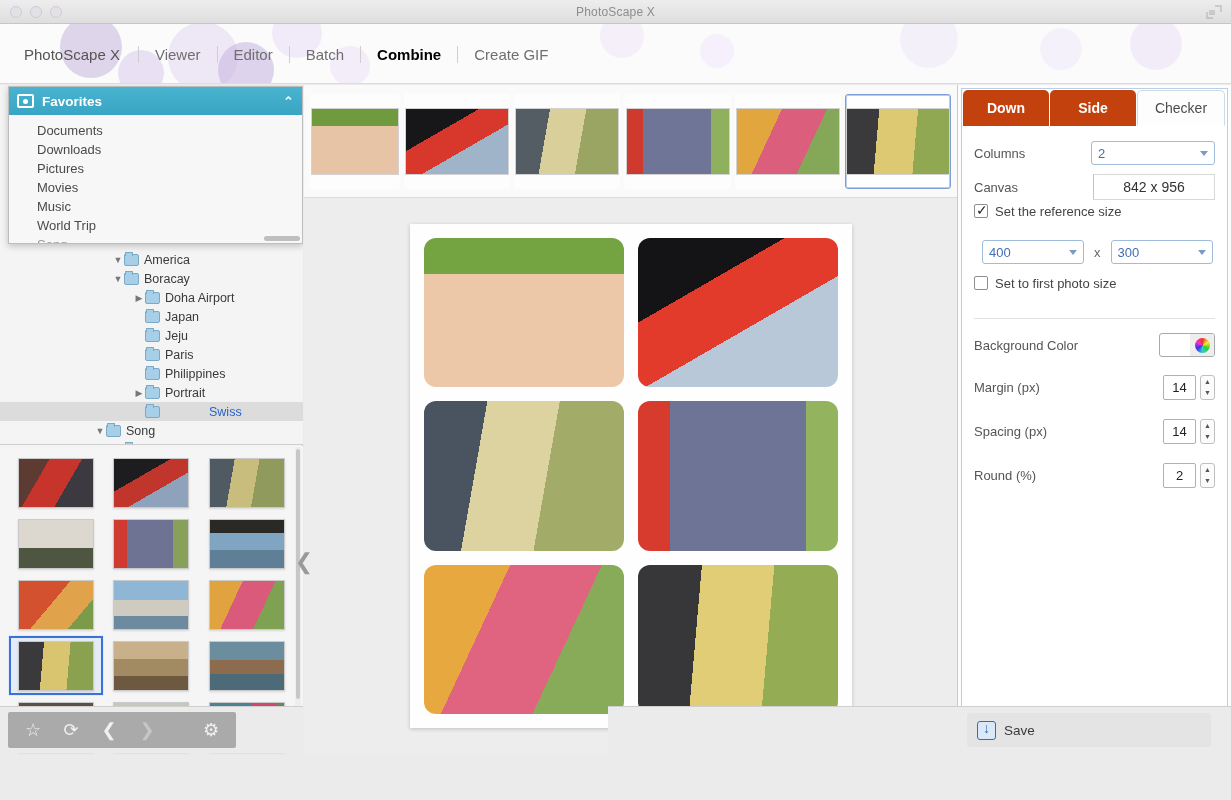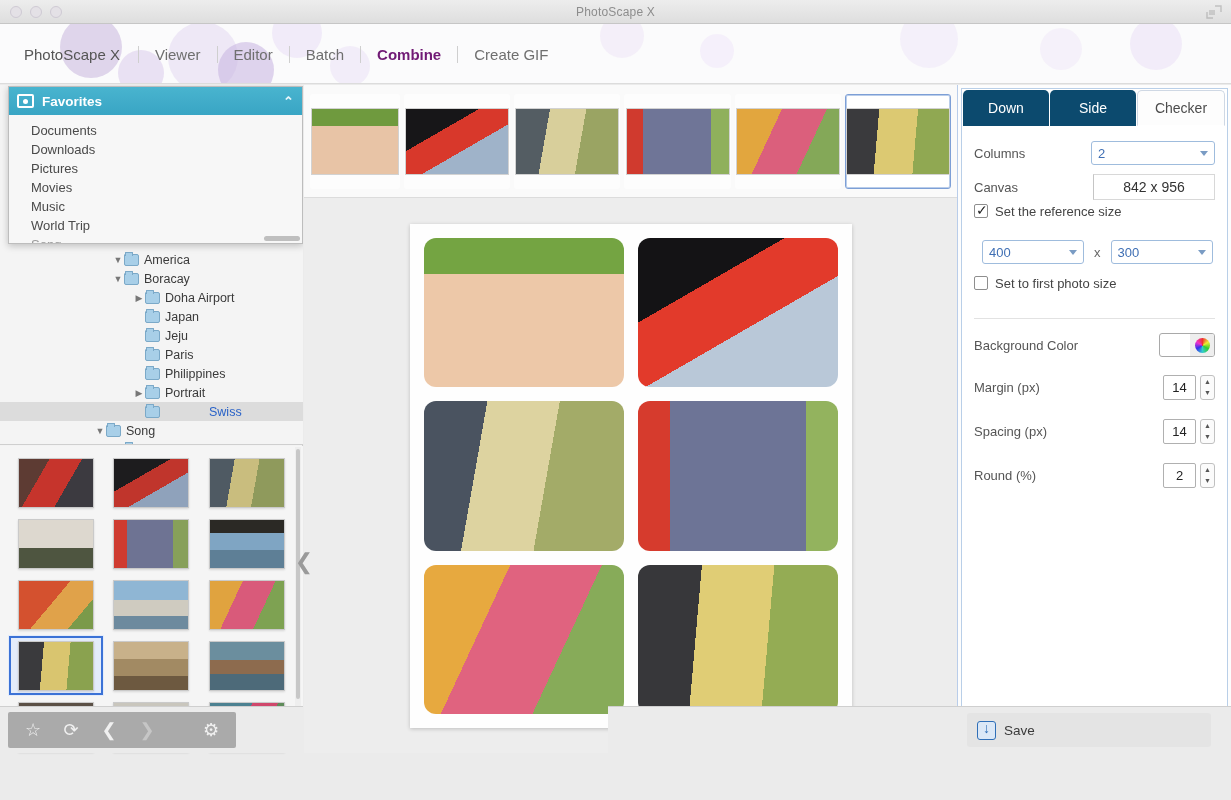--- a/index.html
+++ b/index.html
@@ -48,21 +48,21 @@
   .navitems {
     position: relative; z-index: 3;
     display: flex; align-items: center; height: 60px;
     padding-left: 18px; gap: 0px;
   }
   .navitem {
     font-size: 15px; color: #6f6f6f; padding: 0 16px;
     white-space: nowrap; cursor: default;
   }
   .navitem.brand { color: #555; padding-left: 6px; padding-right: 18px; }
-  .navitem.active { color: #701a75; font-weight: bold; }
+  .navitem.active { color: #000000; font-weight: bold; }
   .navsep { width: 1px; height: 17px; background: #cfcfcf; }
 
   
   .leftpanel {
     position: absolute; left: 0; top: 85px; width: 303px; height: 668px;
     background: #f3f3f3; border-right: 1px solid #cdcdcd;
   }
   .tree {
     position: absolute; left: 0; top: 0; width: 303px; height: 360px;
     background: #f4f4f4; overflow: hidden;
@@ -104,21 +104,21 @@
     width: 17px; height: 14px; margin-right: 8px; position: relative;
     border: 2px solid #fff; border-radius: 2px;
   }
   .fav-icon::after {
     content: ""; position: absolute; left: 4px; top: 3px;
     width: 5px; height: 5px; border-radius: 50%; background: #fff;
   }
   .fav-chevron { margin-left: auto; font-size: 13px; color: #eaf7fb; }
   .fav-list { padding: 6px 0 2px 0; max-height: 128px; overflow: hidden; }
   .fav-item {
-    font-size: 13px; color: #4a4a4a; padding: 2px 0 2px 22px; line-height: 15px;
+    font-size: 13px; color: #4a4a4a; padding: 2px 0 2px 28px; line-height: 15px;
   }
   .fav-item.clipped { height: 9px; overflow: hidden; color: #9a9a9a; }
   .fav-scroll {
     position: absolute; right: 2px; bottom: 2px; width: 36px; height: 5px;
     background: #bfbfbf; border-radius: 3px;
   }
 
   
   .grid {
     position: absolute; left: 0; top: 361px; width: 303px; height: 292px;
@@ -236,22 +236,22 @@
   }
   .rp-inner {
     position: absolute; left: 3px; top: 3px; right: 3px; bottom: 0;
     border: 1px solid #b9cfe8; background: #fff;
   }
   .seg {
     display: flex; height: 36px; margin: 1px 1px 0 1px;
   }
   .seg-btn {
     flex: 1; display: flex; align-items: center; justify-content: center;
-    font-size: 14px; font-weight: normal; color: #fff;
-    background: #0c4a6e; border-radius: 5px 5px 0 0; margin-right: 1px;
+    font-size: 14px; font-weight: bold; color: #fff;
+    background: #c2410c; border-radius: 5px 5px 0 0; margin-right: 1px;
   }
   .seg-btn.on {
     background: #fdfdfd; color: #4c4c4c; font-weight: normal;
     border: 1px solid #cfd8e4; border-bottom: 1px solid #fff;
   }
   .rp-body { padding: 10px 12px 0 12px; }
   .row { display: flex; align-items: center; height: 34px; }
   .rlabel { font-size: 13px; color: #555; flex: 0 0 auto; }
   .spacer { flex: 1; }
   .select {

